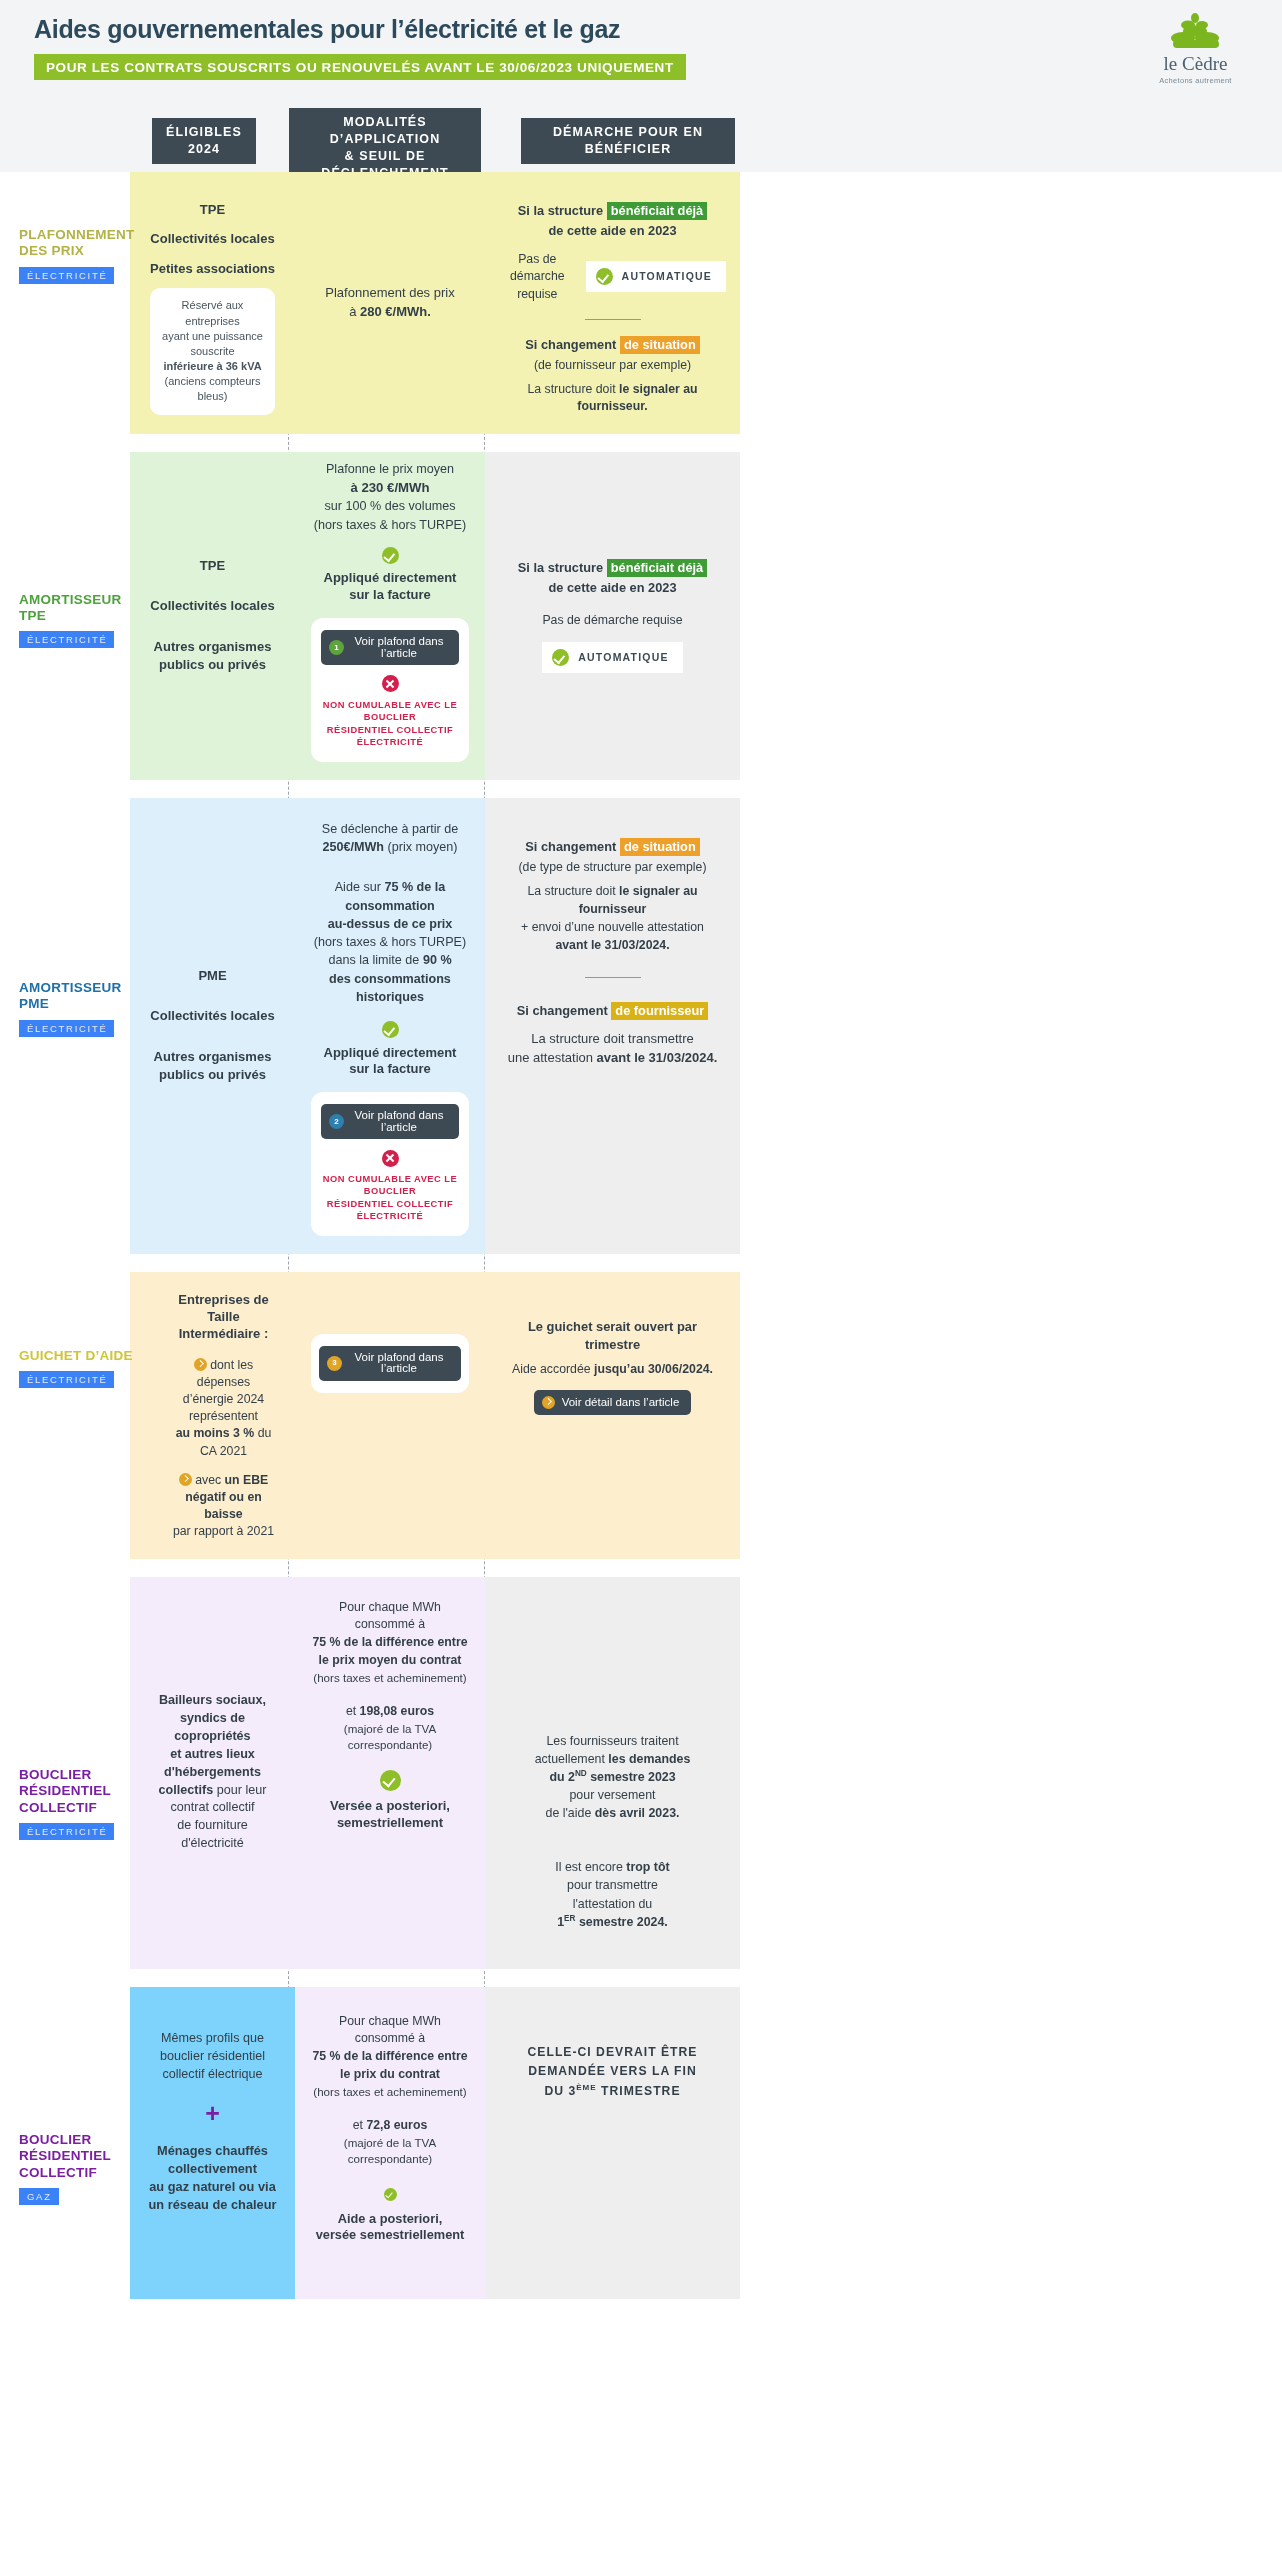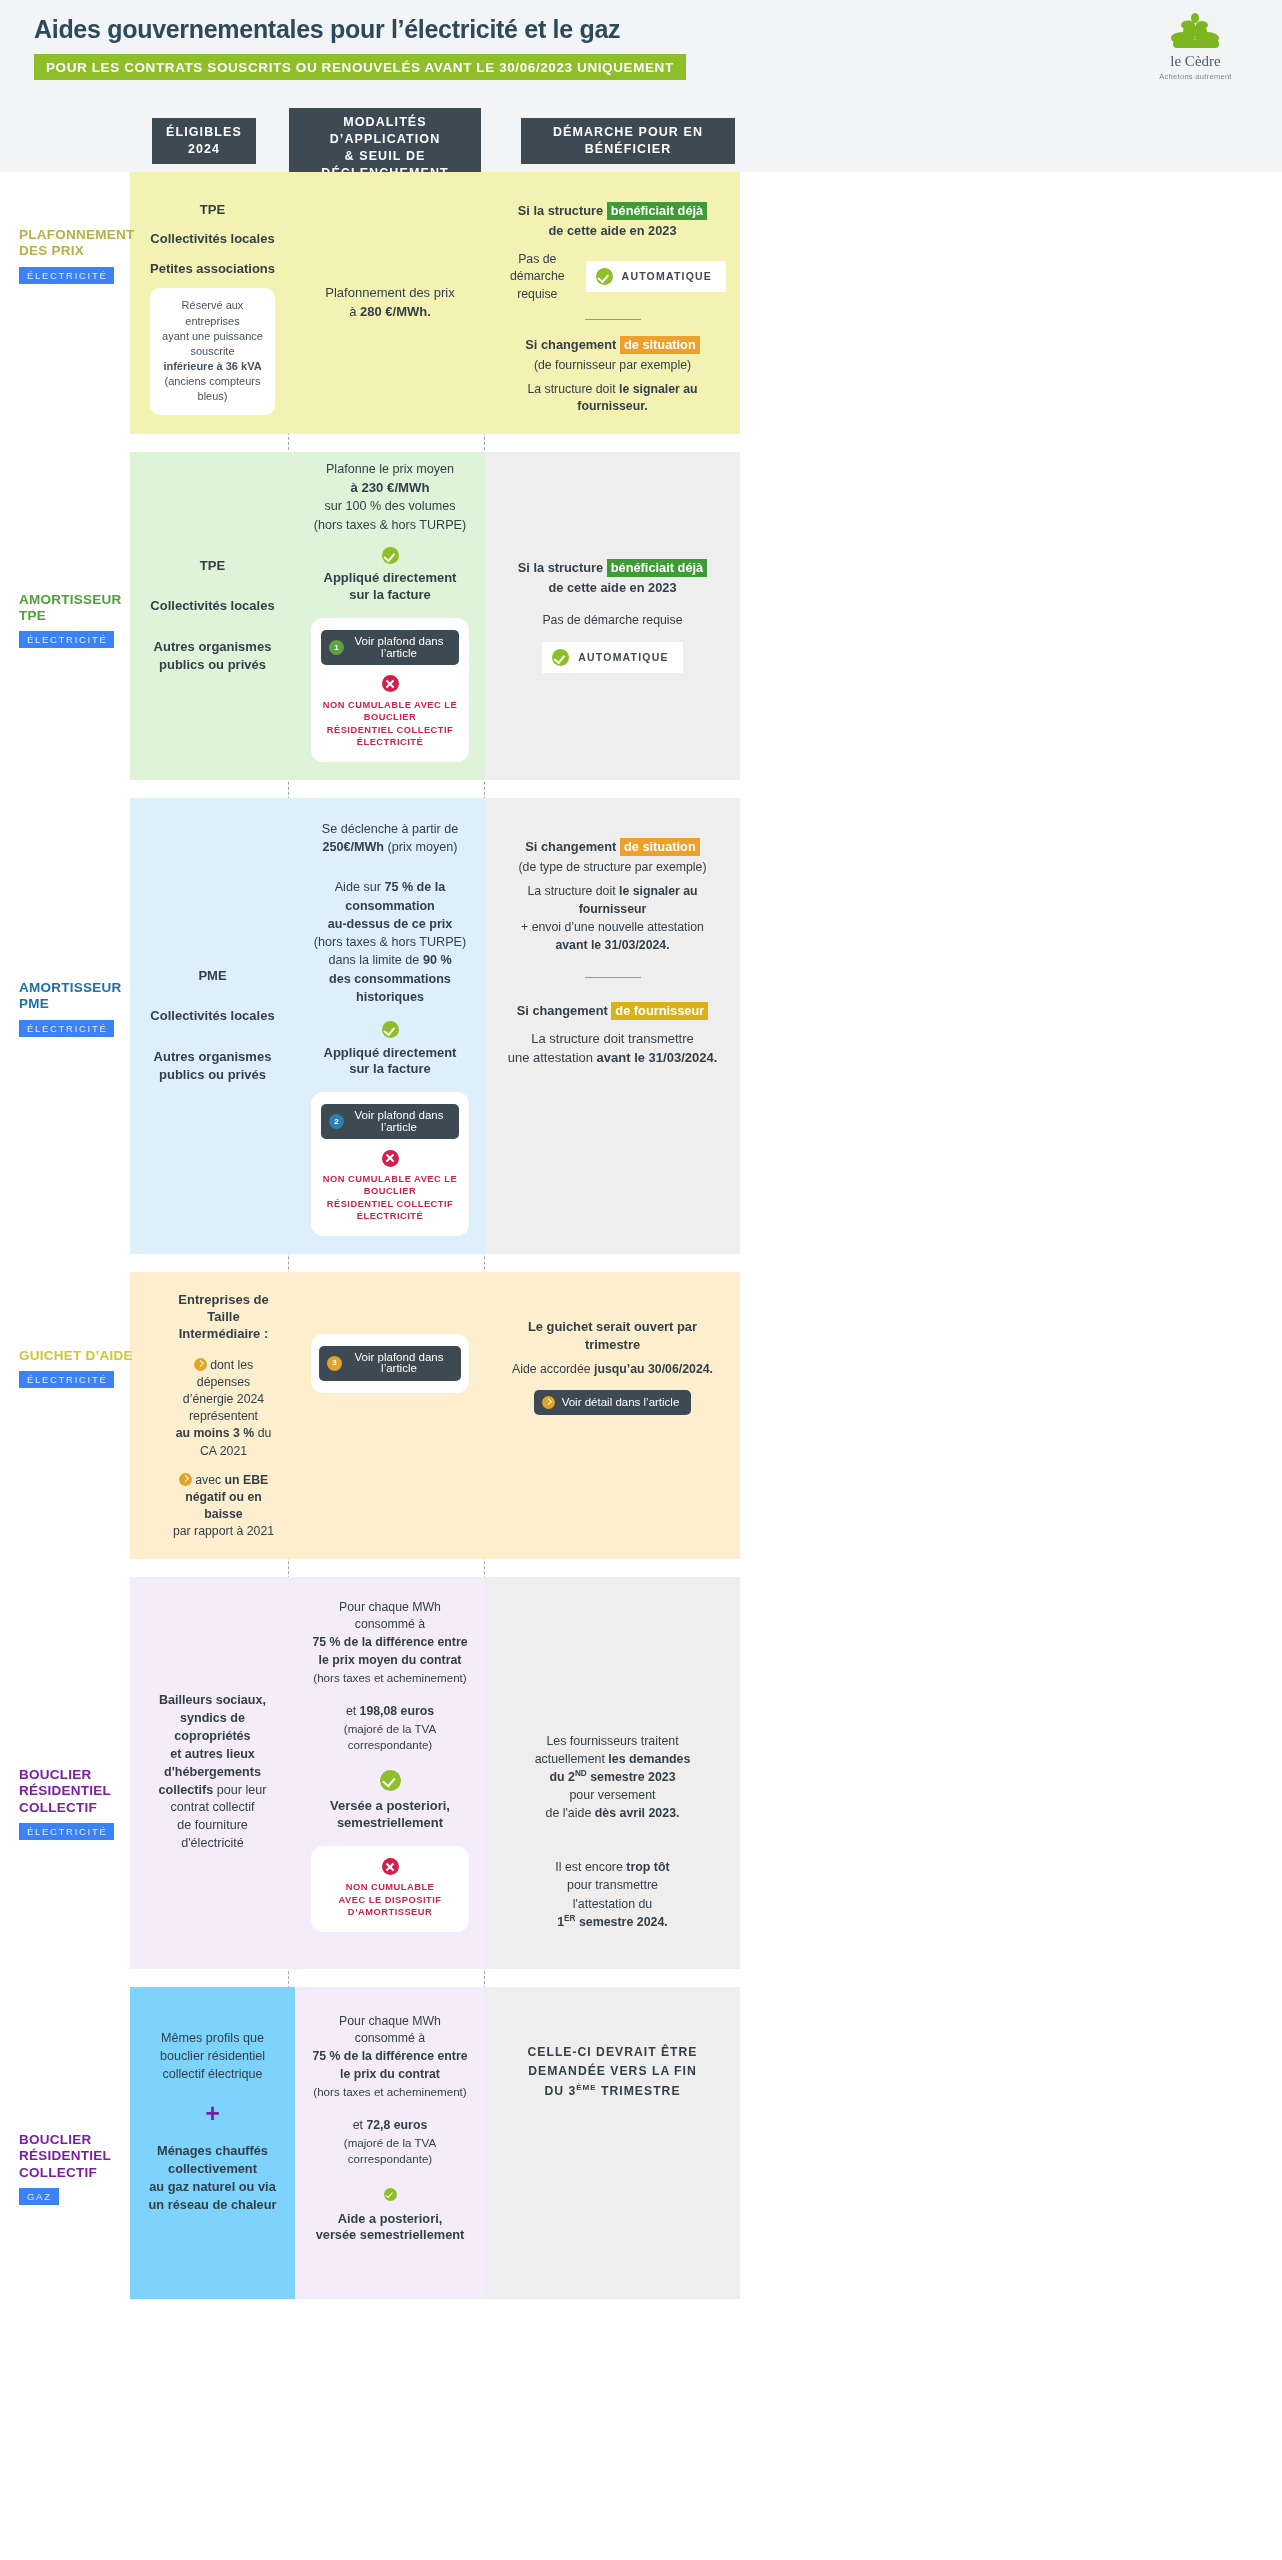--- a/index.html
+++ b/index.html
@@ -38,21 +38,21 @@
   }
   .logo {
     position: absolute;
     right: 34px;
     top: 12px;
     width: 105px;
     text-align: center;
   }
   .logo-mark { height: 40px; }
   .logo-name {
-    font-size: 15px;
+    font-size: 19px;
     color: #4b6070;
     font-family: "Liberation Serif", serif;
     line-height: 1;
     margin-top: 2px;
   }
   .logo-tag {
     font-size: 7.5px;
     color: #7b8b95;
     letter-spacing: 0.3px;
     margin-top: 3px;
@@ -594,26 +594,20 @@
         <div style="font-size:11.6px;">(hors taxes et acheminement)</div>
       </div>
       <div style="font-size:12.3px;margin-top:16px;line-height:1.45;">
         <div><span>et </span><b>198,08 euros</b></div>
         <div style="font-size:11.6px;">(majoré de la TVA correspondante)</div>
       </div>
       <div style="margin-top:16px;"><span class="ico big2 check"></span></div>
       <div style="font-weight:bold;font-size:13px;margin-top:7px;line-height:1.3;">
         <span>Versée a posteriori,</span><br><span>semestriellement</span>
       </div>
-      <div class="card">
-        <span class="ico cross"></span>
-        <div class="warn">
-          <span>NON CUMULABLE</span><br><span>AVEC LE DISPOSITIF D’AMORTISSEUR</span>
-        </div>
-      </div>
     </div>
 
     <div class="cell-c panel grey" style="padding-top:155px;">
       <div style="font-size:12.4px;line-height:1.46;">
         <div>Les fournisseurs traitent</div>
         <div><span>actuellement </span><b>les demandes</b></div>
         <div><b>du 2<sup>ND</sup> semestre 2023</b></div>
         <div>pour versement</div>
         <div><span>de l'aide </span><b>dès avril 2023.</b></div>
       </div>

